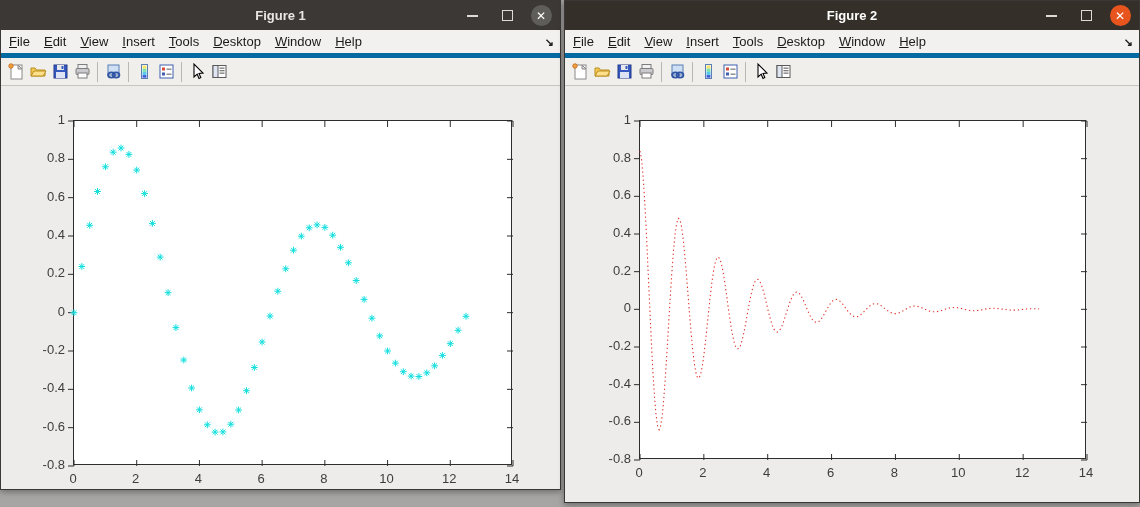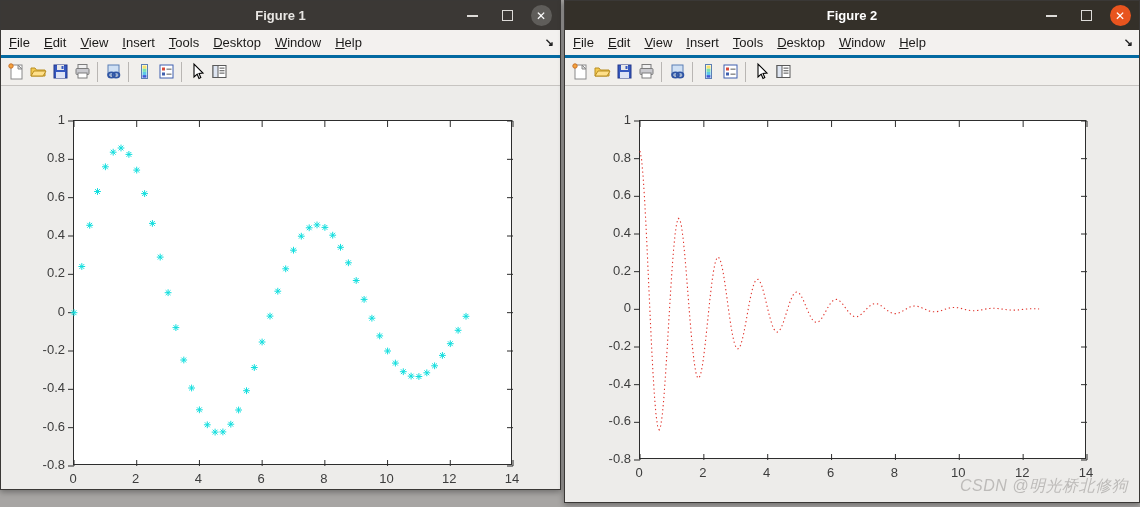--- a/index.html
+++ b/index.html
@@ -16,21 +16,21 @@
   #win1 .title { color:#ffffff; }
   .winbtn { position:absolute; top:0; height:29px; width:24px; display:flex; align-items:center; justify-content:center; cursor:default; }
   .btn-min { right:76px; } .btn-max { right:41px; } .btn-close { right:7px; }
   .glyph-min { width:11px; height:2px; background:#dddbd8; }
   .glyph-max { width:11px; height:11px; border:1.5px solid #dddbd8; }
   .glyph-close { width:21px; height:21px; border-radius:50%; display:flex; align-items:center; justify-content:center;
     color:#fff; font-size:12px; line-height:1; }
   #win0 .glyph-close { background:#5f5d5a; }
   #win1 .glyph-close { background:#e8541e; }
   .menubar { position:absolute; left:0; top:29px; right:0; height:28px; background:#f3f1ef;
-    border-bottom:3px solid #0369a1; display:flex; align-items:center; padding-left:8px; }
+    border-bottom:5px solid #0369a1; display:flex; align-items:center; padding-left:8px; }
   .menu-item { display:inline-block; font-size:13px; color:#1b1a19; margin-right:14px; cursor:default; }
   .menu-item::first-letter { text-decoration:underline; }
   .menu-overflow { position:absolute; right:6px; top:6px; font-size:11px; color:#222; font-weight:bold; }
   .toolbar { position:absolute; left:0; top:57px; right:0; height:28px; background:#f1efec;
     border-bottom:1px solid #c7c4c1; display:flex; align-items:center; padding-left:4px; }
   .tool-btn { width:22px; height:22px; display:flex; align-items:center; justify-content:center; cursor:default; }
   .tool-sep { width:1px; height:20px; background:#b9b6b3; margin:0 4px; }
   .canvas { position:absolute; left:0; right:0; bottom:0; top:85px; background:#edecea; }
   .plot { position:absolute; background:#ffffff; border:1px solid #2d2d2d; }
   .plot svg { position:absolute; left:0; top:0; overflow:visible; }
@@ -282,14 +282,13 @@
       <div class="tick-label y-tick" style="left: 20px; top: 63.6667px;">0.8</div>
       <div class="tick-label y-tick" style="left: 20px; top: 101.333px;">0.6</div>
       <div class="tick-label y-tick" style="left: 20px; top: 139px;">0.4</div>
       <div class="tick-label y-tick" style="left: 20px; top: 176.667px;">0.2</div>
       <div class="tick-label y-tick" style="left: 20px; top: 214.333px;">0</div>
       <div class="tick-label y-tick" style="left: 20px; top: 252px;">-0.2</div>
       <div class="tick-label y-tick" style="left: 20px; top: 289.667px;">-0.4</div>
       <div class="tick-label y-tick" style="left: 20px; top: 327.333px;">-0.6</div>
       <div class="tick-label y-tick" style="left: 20px; top: 365px;">-0.8</div>
     </div>
-  <div class="watermark">CSDN @明光桥北修狗</div>
 </div>
 
 </body></html>

